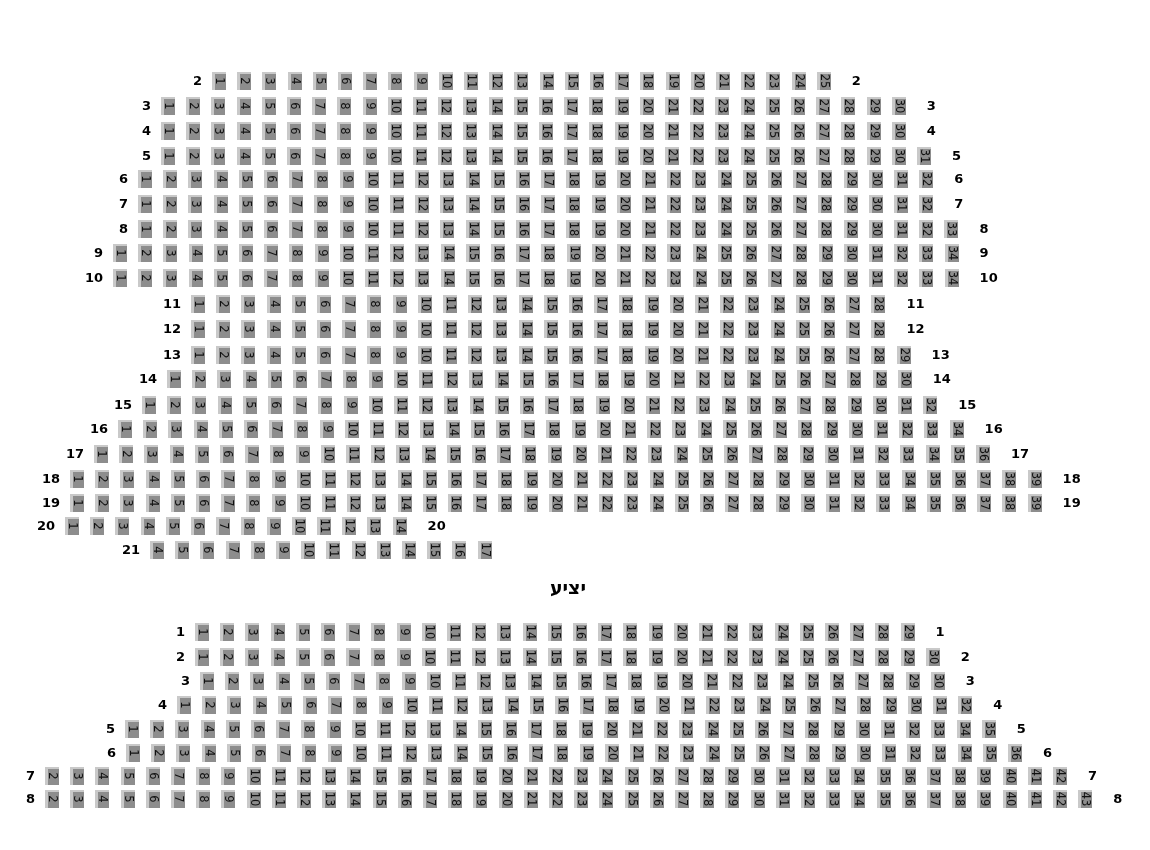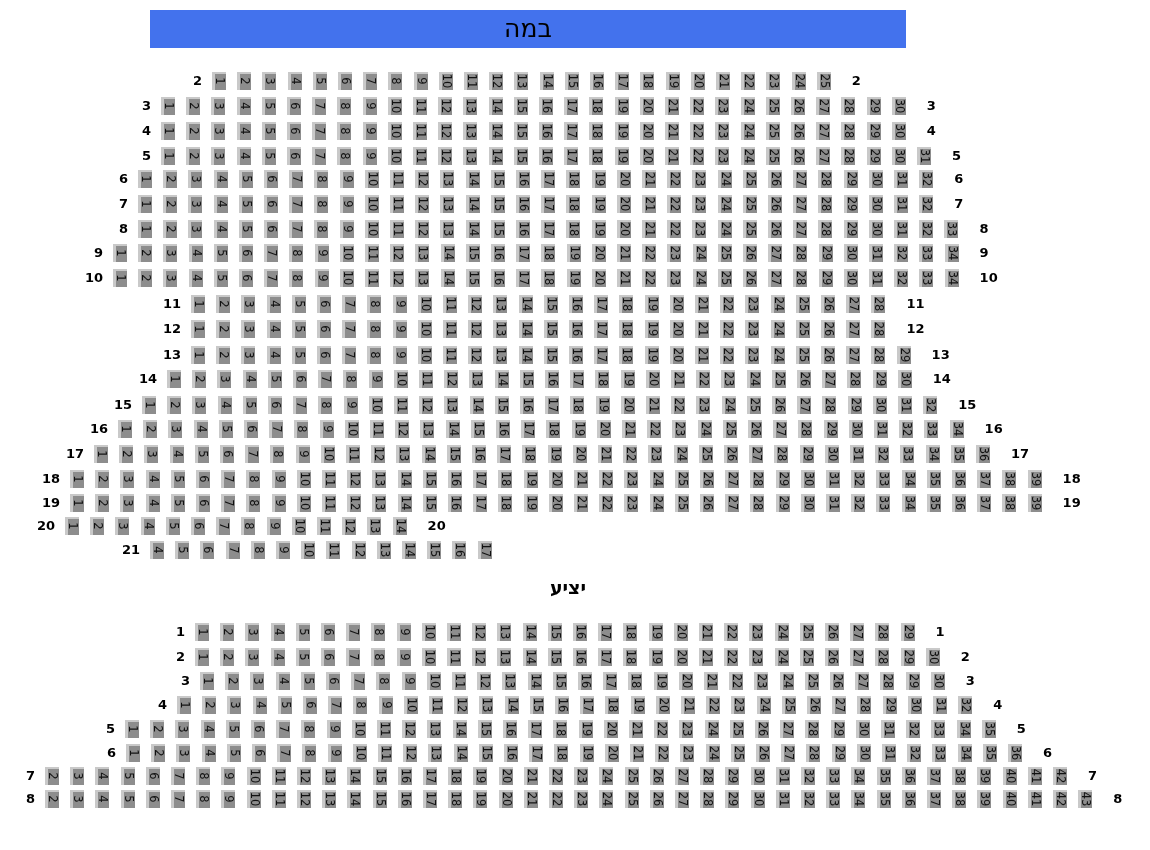--- a/index.html
+++ b/index.html
@@ -38,21 +38,20 @@
     position:absolute;height:18px;line-height:18px;width:36px;
     font-size:13px;font-weight:bold;color:#000;
   }
   .row-label.left{text-align:right;}
   .row-label.right{text-align:left;}
 </style>
 </head>
 <body>
 
 <div id="canvas" style="--stage-bg: #4372ed; --stage-text: #000000; --seat-body: #8d8d8d; --seat-edge: #c9c9c9; --num: #111111;">
-  <div id="stage">במה</div>
   <div id="main-section">
       <div class="row-label left" style="left: 166px; top: 72px;">2</div>
       <div class="row-label right" style="left: 851.8px; top: 72px;">2</div>
       <div class="seat" style="left: 212px; top: 72px;">
         <span>1</span>
       </div>
       <div class="seat" style="left: 237.2px; top: 72px;">
         <span>2</span>
       </div>
       <div class="seat" style="left: 262.4px; top: 72px;">

